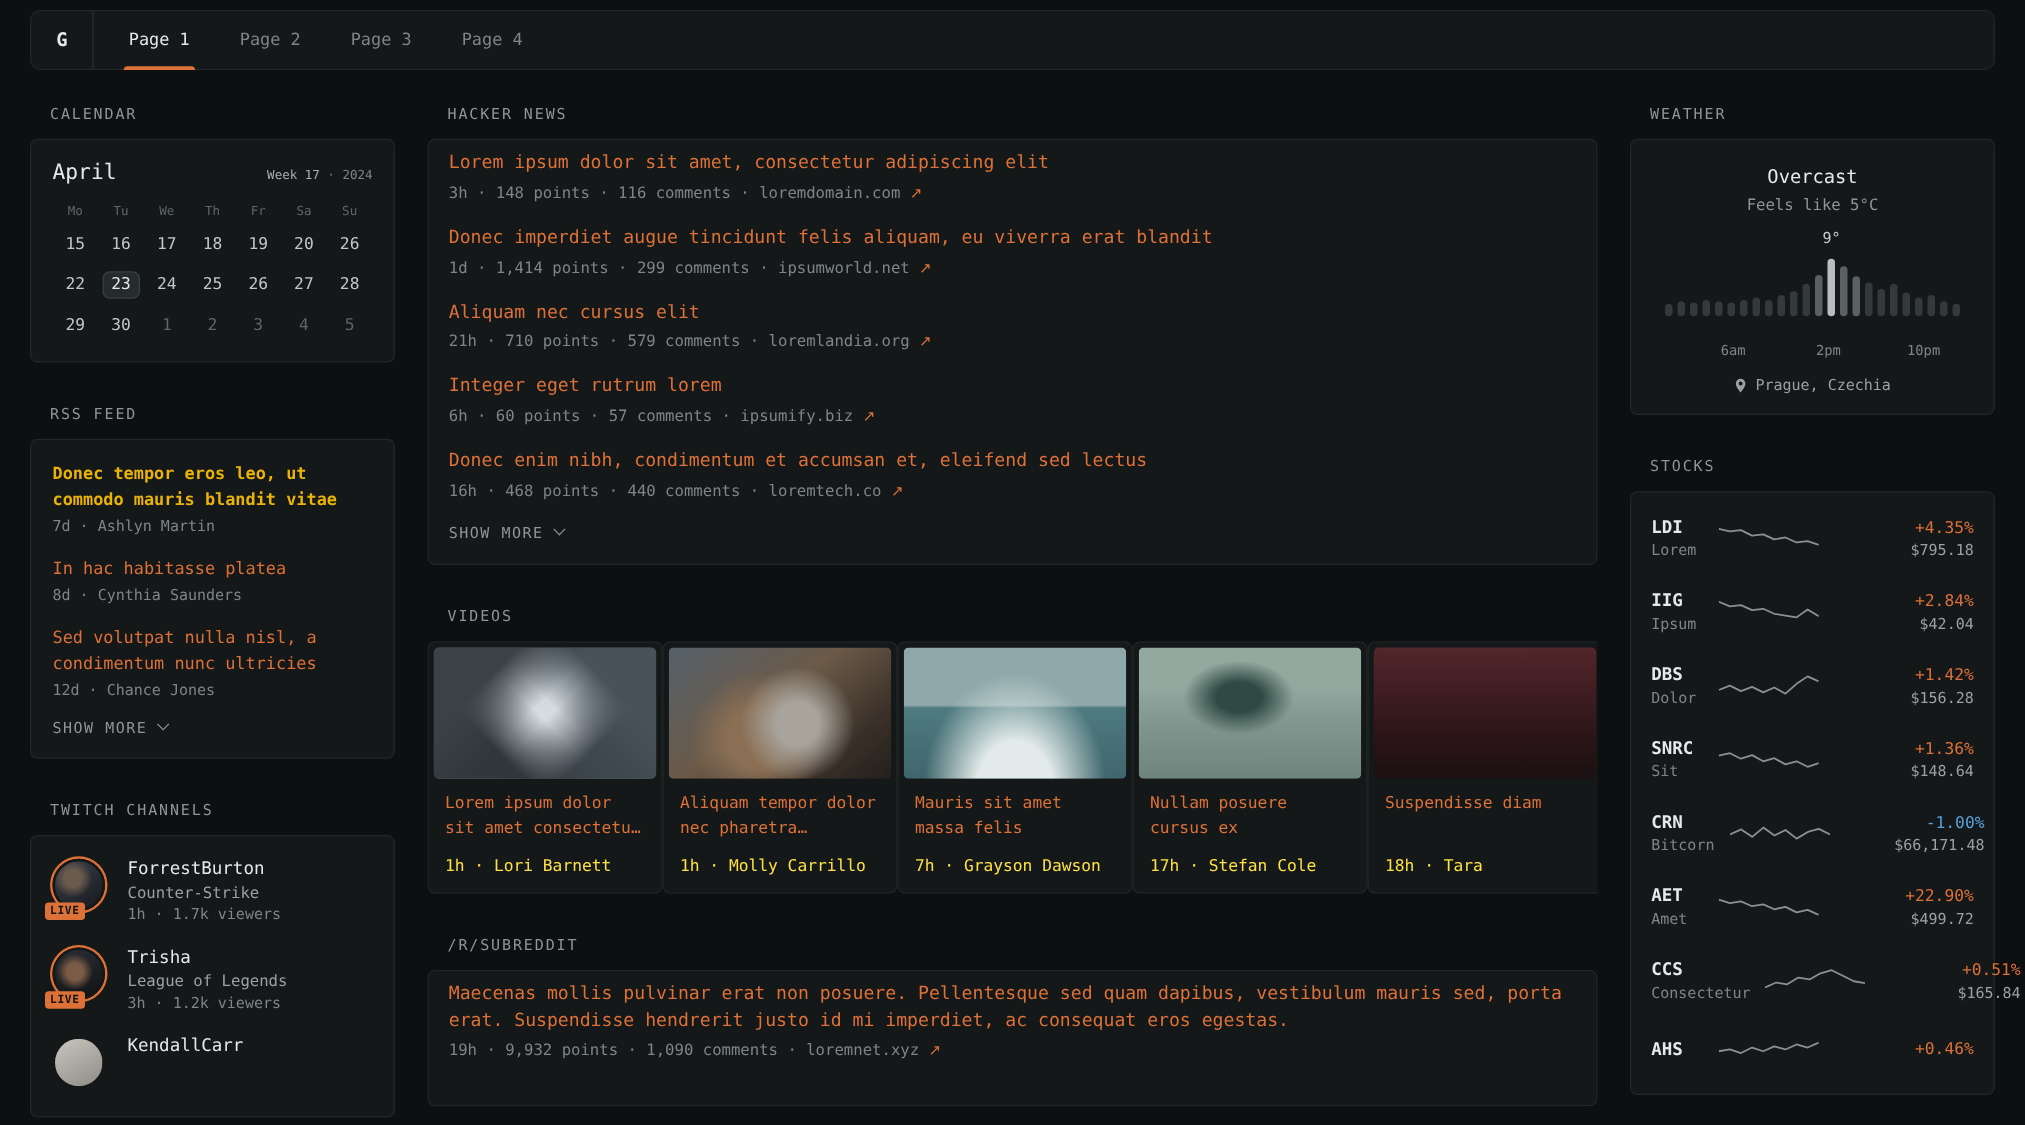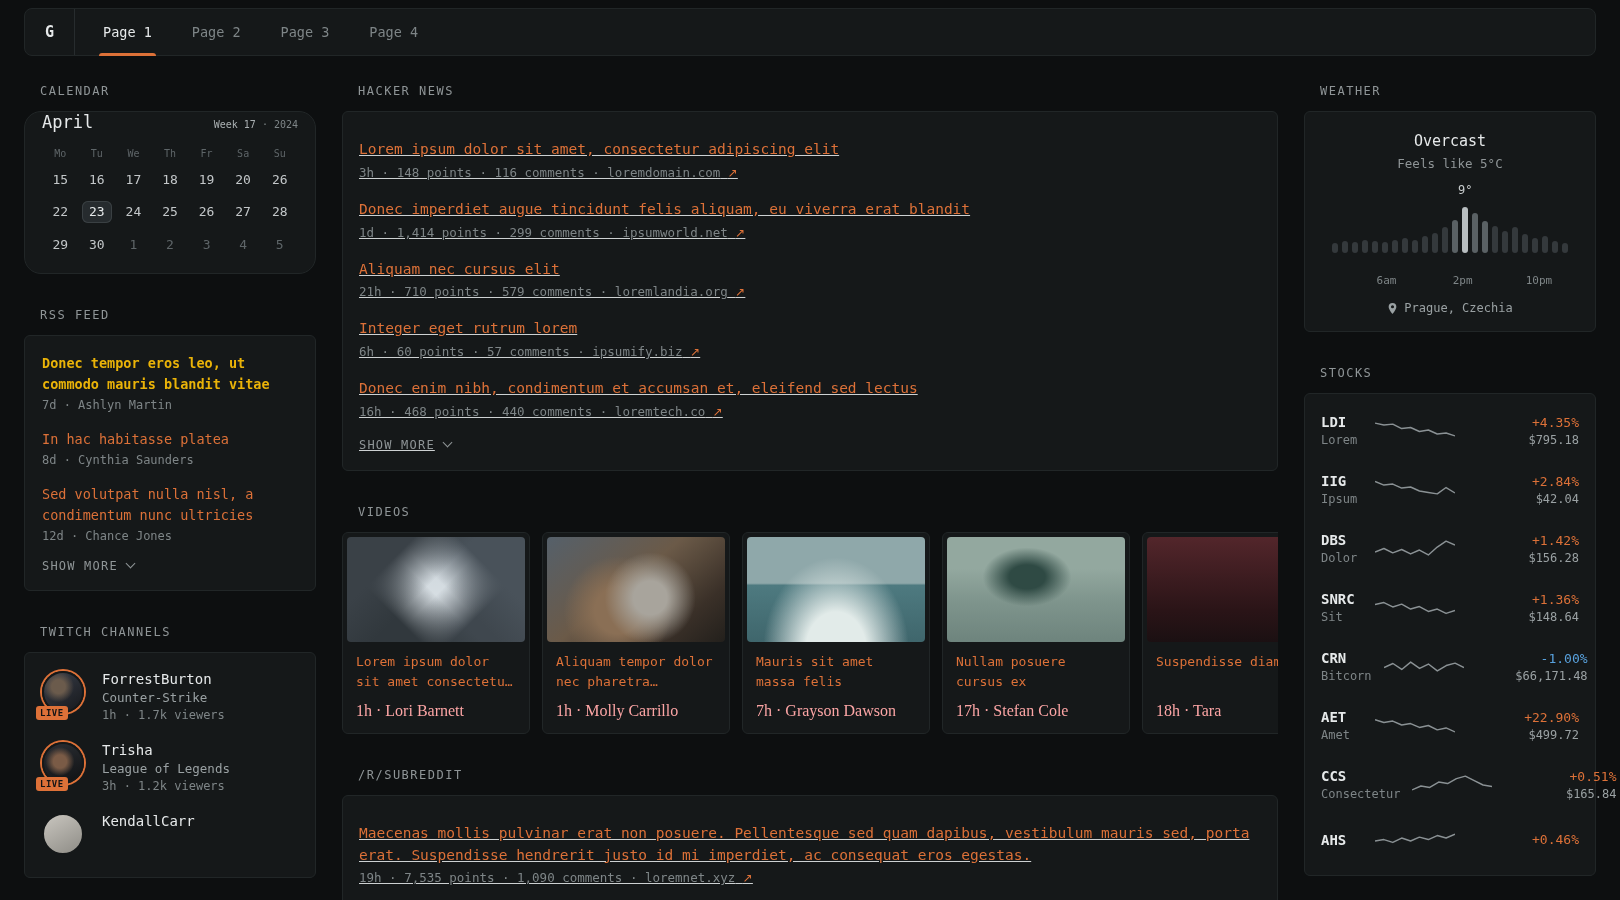--- a/index.html
+++ b/index.html
@@ -35,21 +35,21 @@
   .col-mid{flex:1;min-width:0;}
   .section{margin-bottom:34px;}
   .section-title{font-size:12px;letter-spacing:1.5px;color:#8f9597;margin:0 0 13px 16px;}
   .card{background:var(--card);border:1px solid var(--border);border-radius:6px;}
   .muted{color:var(--muted);}
   .arrow{color:var(--accent);font-family:"DejaVu Sans","Liberation Sans",sans-serif;font-size:12px;}
   
   .show-more{background:none;border:none;color:#8f9597;font:inherit;font-size:12px;letter-spacing:1.2px;display:flex;align-items:center;cursor:pointer;margin-top:16px;padding:0;}
   .chev{display:inline-block;width:7px;height:7px;border-right:1.5px solid #8f9597;border-bottom:1.5px solid #8f9597;transform:rotate(45deg);margin-left:9px;margin-top:-4px;}
   
-  .cal-card{padding:0 17px 18px;border-radius:17px;}
+  .cal-card{padding:16px 17px 18px;}
   .cal-head{display:flex;justify-content:space-between;align-items:baseline;margin-bottom:16px;}
   .cal-month{font-size:17px;color:var(--bright);}
   .cal-week{font-size:10px;color:#aab0b2;}
   .cal-grid{display:grid;grid-template-columns:repeat(7,1fr);row-gap:11px;text-align:center;}
   .cal-daynames{font-size:10px;color:var(--dim);margin-bottom:10px;}
   .cal-cell{font-size:13px;color:#c3c7c9;line-height:21px;}
   .cal-cell.dim{color:var(--dim);}
   .cal-cell.today{background:#262b2e;box-shadow:inset 0 0 0 1px #3a4043;border-radius:6px;color:var(--bright);width:30px;height:22px;justify-self:center;line-height:22px;}
   
   .rss-card{padding:17px;}
@@ -66,26 +66,26 @@
   .avatar{width:42px;height:42px;border-radius:50%;border:2px solid var(--card);}
   .avatar.ringed{box-shadow:0 0 0 2px var(--accent);}
   .av1{background:radial-gradient(circle at 38% 36%,#6b5b4c 0 20%,rgba(0,0,0,0) 46%),linear-gradient(145deg,#3a3f4a,#17191d);}
   .av2{background:radial-gradient(circle at 42% 46%,#7a5b46 0 22%,rgba(0,0,0,0) 48%),linear-gradient(160deg,#2b2e33,#101214);}
   .av3{background:linear-gradient(150deg,#c9c6bf,#8e8c86);}
   .live-badge{position:absolute;left:-6px;bottom:-3px;background:var(--accent);color:#121416;font-size:9px;font-weight:bold;letter-spacing:0.5px;padding:2px 4px;border-radius:3px;}
   .twitch-name{font-size:14px;color:var(--bright);}
   .twitch-game{font-size:12.5px;color:#9aa1a3;margin-top:3px;}
   .twitch-meta{font-size:12px;color:var(--muted);margin-top:3px;}
   
-  .feed-card{padding:27px 16px 18px;text-decoration:underline;}
+  .feed-card{padding:8px 16px 18px;}
   .hn-item{margin-bottom:19px;}
   .hn-title{display:block;color:var(--accent);font-size:14.5px;line-height:1.5;text-decoration:none;cursor:pointer;}
   .hn-meta{font-size:12.5px;color:var(--muted);margin-top:4px;}
   
-  .videos-row{display:flex;gap:12px;overflow:hidden;}
+  .videos-row{display:flex;gap:0;overflow:hidden;}
   .video-card{width:188px;flex:none;height:202px;display:flex;flex-direction:column;padding:4px;cursor:pointer;}
   .video-thumb{height:105px;border-radius:4px;flex:none;}
   .thumb-1{background:
     linear-gradient(135deg,#3a4147 24%,rgba(58,65,71,0) 46%),
     linear-gradient(225deg,#49525a 24%,rgba(73,82,90,0) 46%),
     linear-gradient(45deg,#31383d 26%,rgba(49,56,61,0) 48%),
     linear-gradient(315deg,#3f474e 26%,rgba(63,71,78,0) 48%),
     linear-gradient(180deg,#c8d1d7,#e2e8ec);}
   .thumb-2{background:
     radial-gradient(circle at 58% 58%,#a8a49c 0 14%,rgba(0,0,0,0) 38%),
@@ -93,21 +93,21 @@
     linear-gradient(140deg,#55606a,#6b5a48 45%,#3a3028 78%,#23201c);}
   .thumb-3{background:
     radial-gradient(ellipse at 50% 108%,#e2ebe9 0 24%,rgba(0,0,0,0) 58%),
     linear-gradient(180deg,#8fa8aa 0 44%,#4e7a80 46%,#3f666c);}
   .thumb-4{background:
     radial-gradient(ellipse at 45% 38%,#2f4a44 0 13%,rgba(0,0,0,0) 32%),
     linear-gradient(180deg,#93a89f 0 30%,#7f958d 60%,#6e847d);}
   .thumb-5{background:linear-gradient(180deg,#53262b,#2a1417 70%,#1b1012);}
   .video-body{display:flex;flex-direction:column;flex:1;padding:10px 9px 9px;}
   .video-title{color:var(--accent);font-size:13px;line-height:1.55;max-height:42px;overflow:hidden;}
-  .video-meta{color:#fca5a5;font-size:16px;margin-top:auto;font-family:Liberation Serif, serif;}
+  .video-meta{color:#fde047;font-size:13px;margin-top:auto;}
   
   .weather-card{padding:20px 18px 16px;text-align:center;}
   .weather-cond{font-size:15px;color:var(--bright);}
   .weather-feels{font-size:12.5px;color:#8f9597;margin-top:6px;}
   .weather-chart{position:relative;margin-top:10px;padding-top:22px;}
   .peak-temp{position:absolute;top:2px;left:56%;transform:translateX(-50%);font-size:12px;color:#c9cdce;}
   .wbars{display:flex;align-items:flex-end;justify-content:center;gap:4px;height:50px;}
   .wbar{width:6px;border-radius:3px;background:#34393c;}
   .wbar.high{background:#5a6164;}
   .wbar.peak{background:#b8bec0;}
@@ -331,21 +331,21 @@
           </div>
         </div>
       </div>
 
       <div class="section">
         <div class="section-title">/R/SUBREDDIT</div>
         <div class="card feed-card">
           <div class="hn-item">
             <a class="hn-title">Maecenas mollis pulvinar erat non posuere. Pellentesque sed quam dapibus, vestibulum mauris sed, porta erat. Suspendisse hendrerit justo id mi imperdiet, ac consequat eros egestas.</a>
             <div class="hn-meta">
-              <span>19h · 7,535 points · 1,090 comments · loremnet.xyz</span> <span class="arrow">↗</span>
+              <span>19h · 9,932 points · 1,090 comments · loremnet.xyz</span> <span class="arrow">↗</span>
             </div>
           </div>
         </div>
       </div>
 
     </div>
 
     <div class="col-right">
 
       <div class="section">

